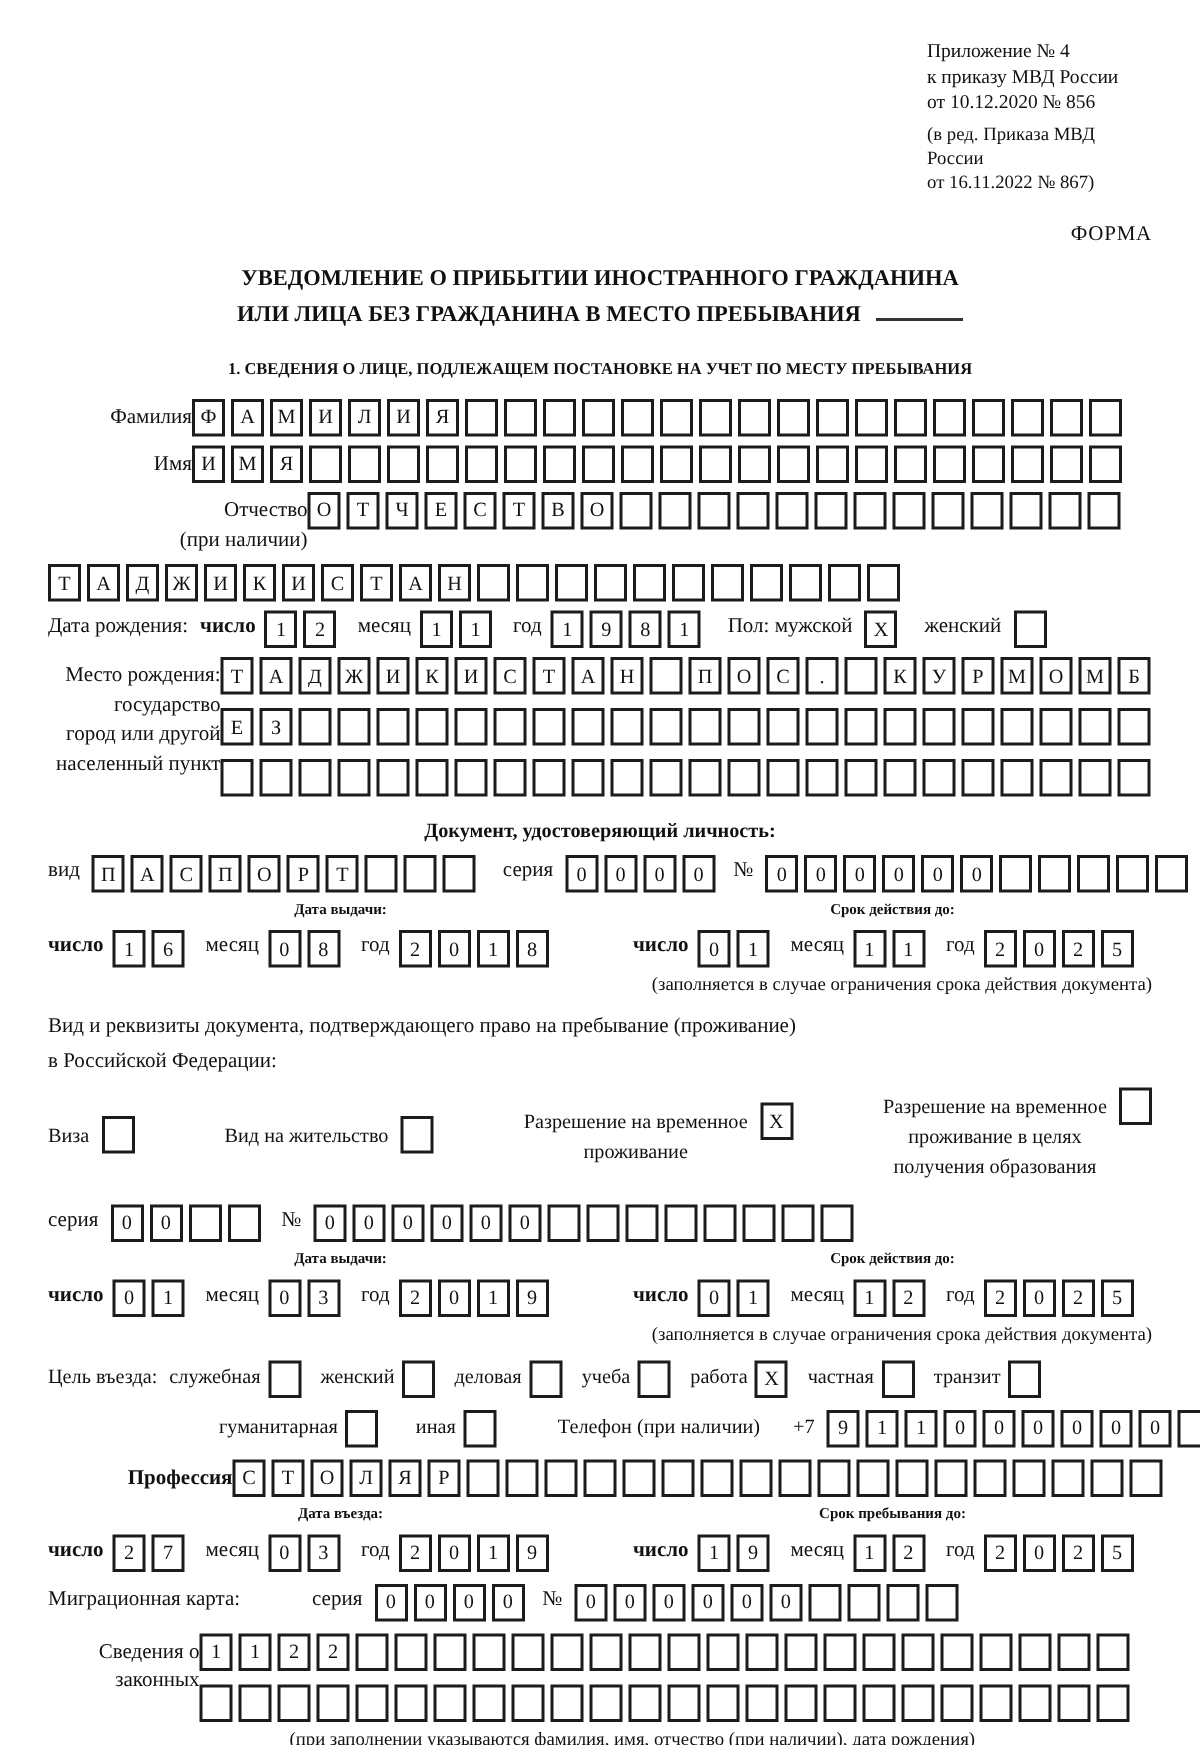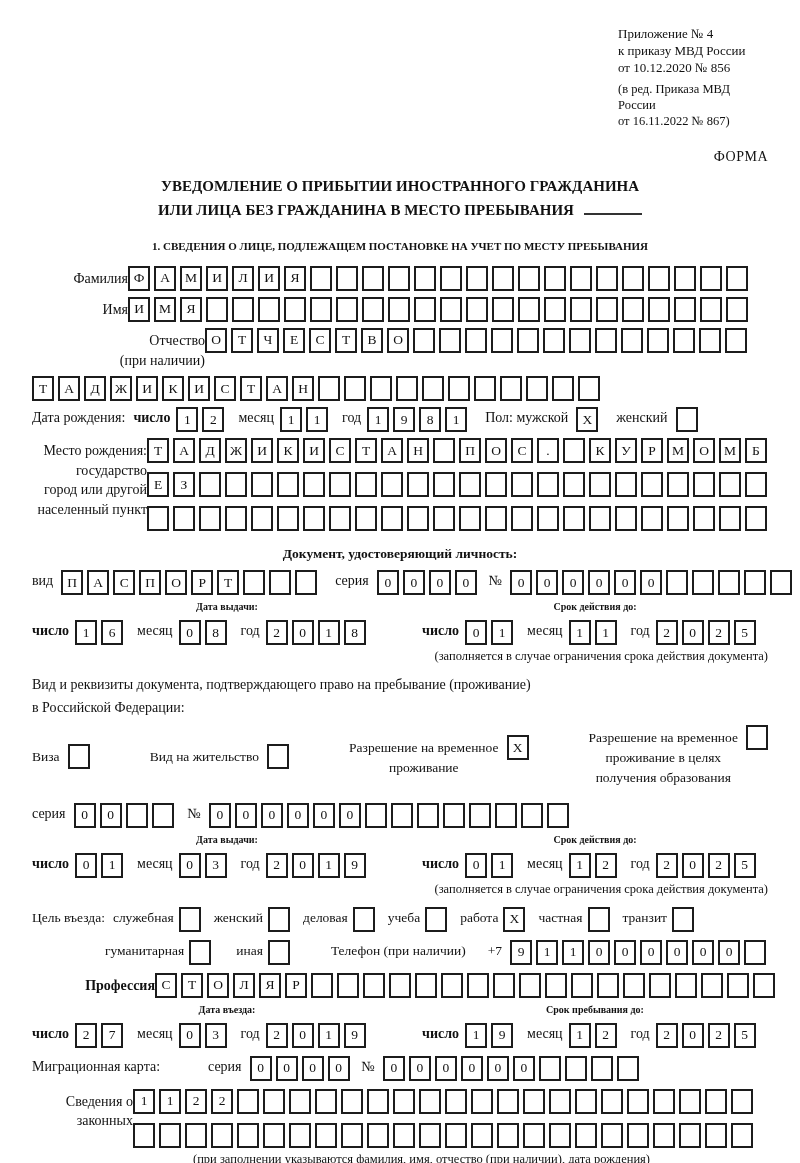--- a/index.html
+++ b/index.html
@@ -54,21 +54,21 @@
 
   .opts { display: flex; justify-content: space-between; align-items: center; margin: 6px 0 14px 0; font-size: 13.5px; }
   .opt { display: flex; align-items: flex-start; }
   .opt .opt-label { text-align: center; line-height: 1.5; margin-right: 8px; padding-top: 3px; }
   .opt .cell { margin-right: 0; }
 
   .purpose { display: flex; align-items: flex-start; flex-wrap: nowrap; font-size: 13.5px; margin-bottom: 8px; }
   .purpose .pair { display: inline-flex; align-items: flex-start; margin-right: 13px; }
   .purpose .pair .plabel { padding-top: 3px; margin-right: 5px; white-space: nowrap; }
   .purpose .pair .cell { margin-right: 0; }
-  .indent { margin-left: 73px; }
+  .indent { margin-left: 114px; }
 
   .legal-note { font-size: 12.5px; margin: 2px 0 0 140px; }
 </style>
 </head>
 <body>
 
 <div class="page">
 
   <div class="appendix">
     <div>Приложение № 4</div>

